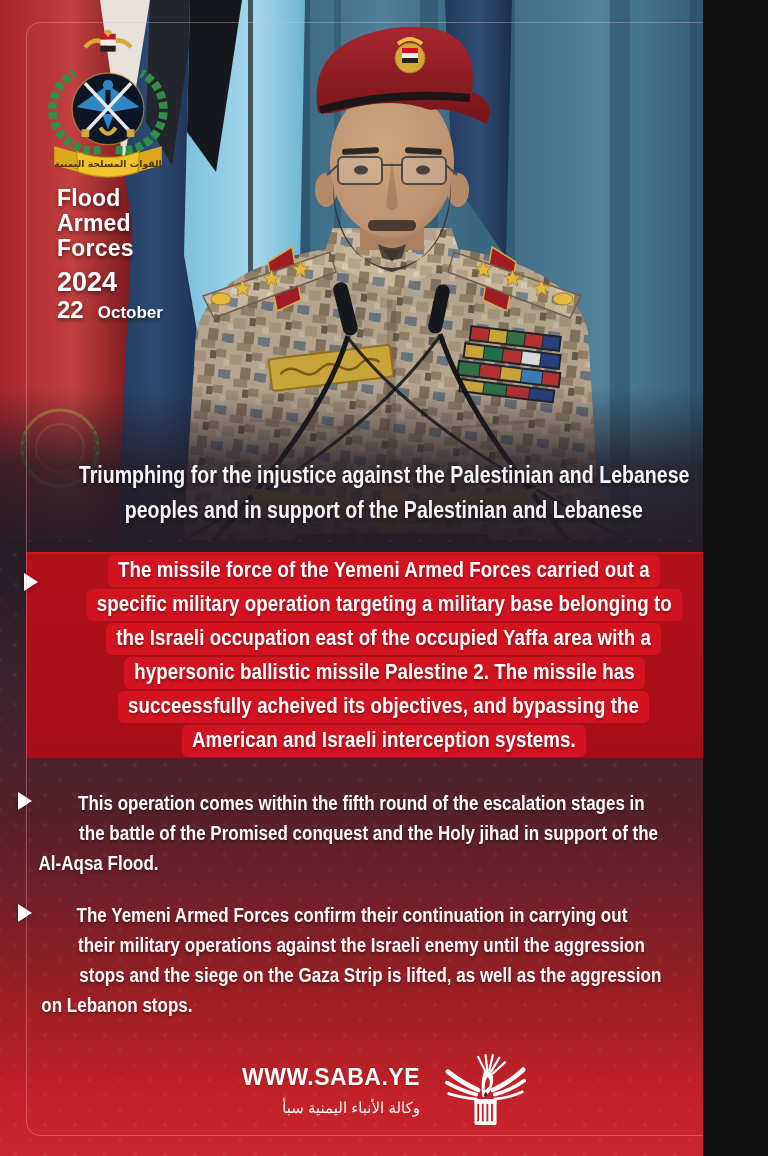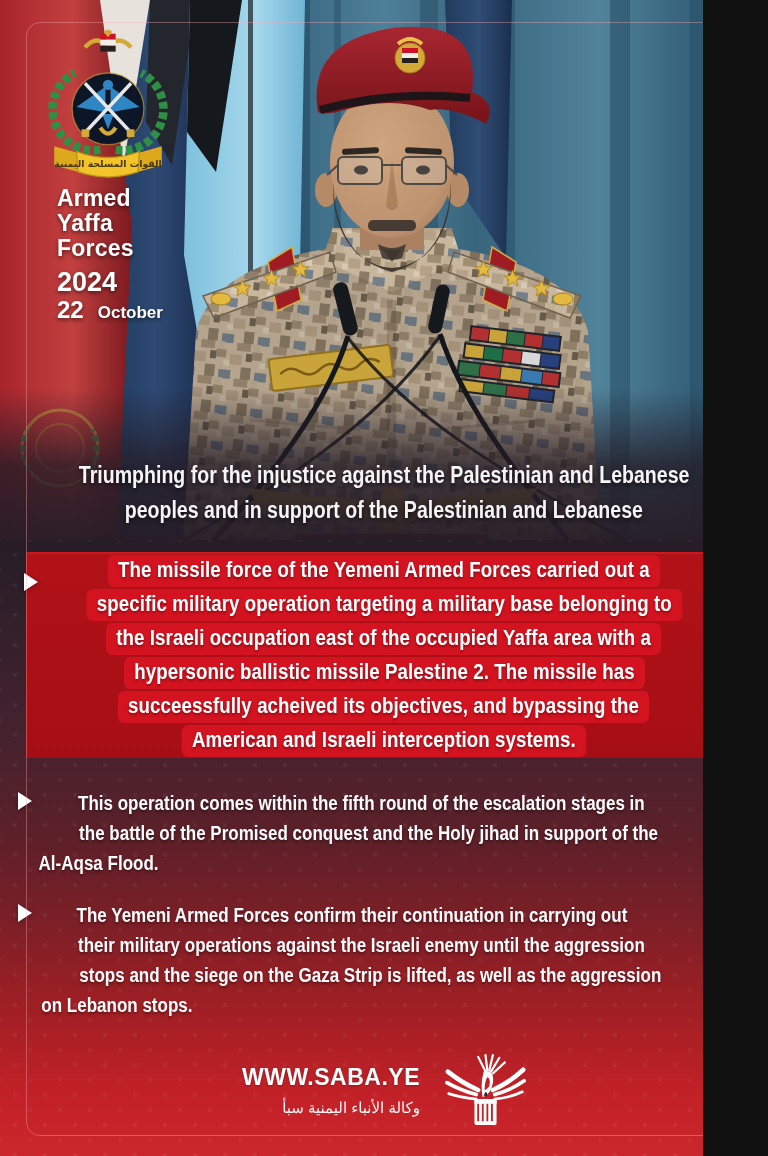--- a/index.html
+++ b/index.html
@@ -326,22 +326,22 @@
       <g>
         <path d="M12,138 L48,148 L48,170 L12,160 Z" fill="#dca91c"></path>
         <path d="M138,138 L102,148 L102,170 L138,160 Z" fill="#dca91c"></path>
         <path d="M38,144 Q75,158 112,144 L110,168 Q75,180 40,168 Z" fill="#f2c42a" stroke="#b98f17" stroke-width="1.5"></path>
         <text x="75" y="162" text-anchor="middle" font-size="11" font-weight="bold" fill="#4a380c" font-family="DejaVu Sans, sans-serif">القوات المسلحة اليمنية</text>
       </g>
     </svg>
   </div>
 
   <div class="org-name">
+    <div>Flood</div>
     <div>Armed</div>
-    <div>Yaffa</div>
     <div>Forces</div>
   </div>
   <div class="date-block">
     <div class="date-year">2024</div>
     <div>
       <span class="date-day">22</span><span class="date-month">October</span>
     </div>
   </div>
 
   <div class="headline">

